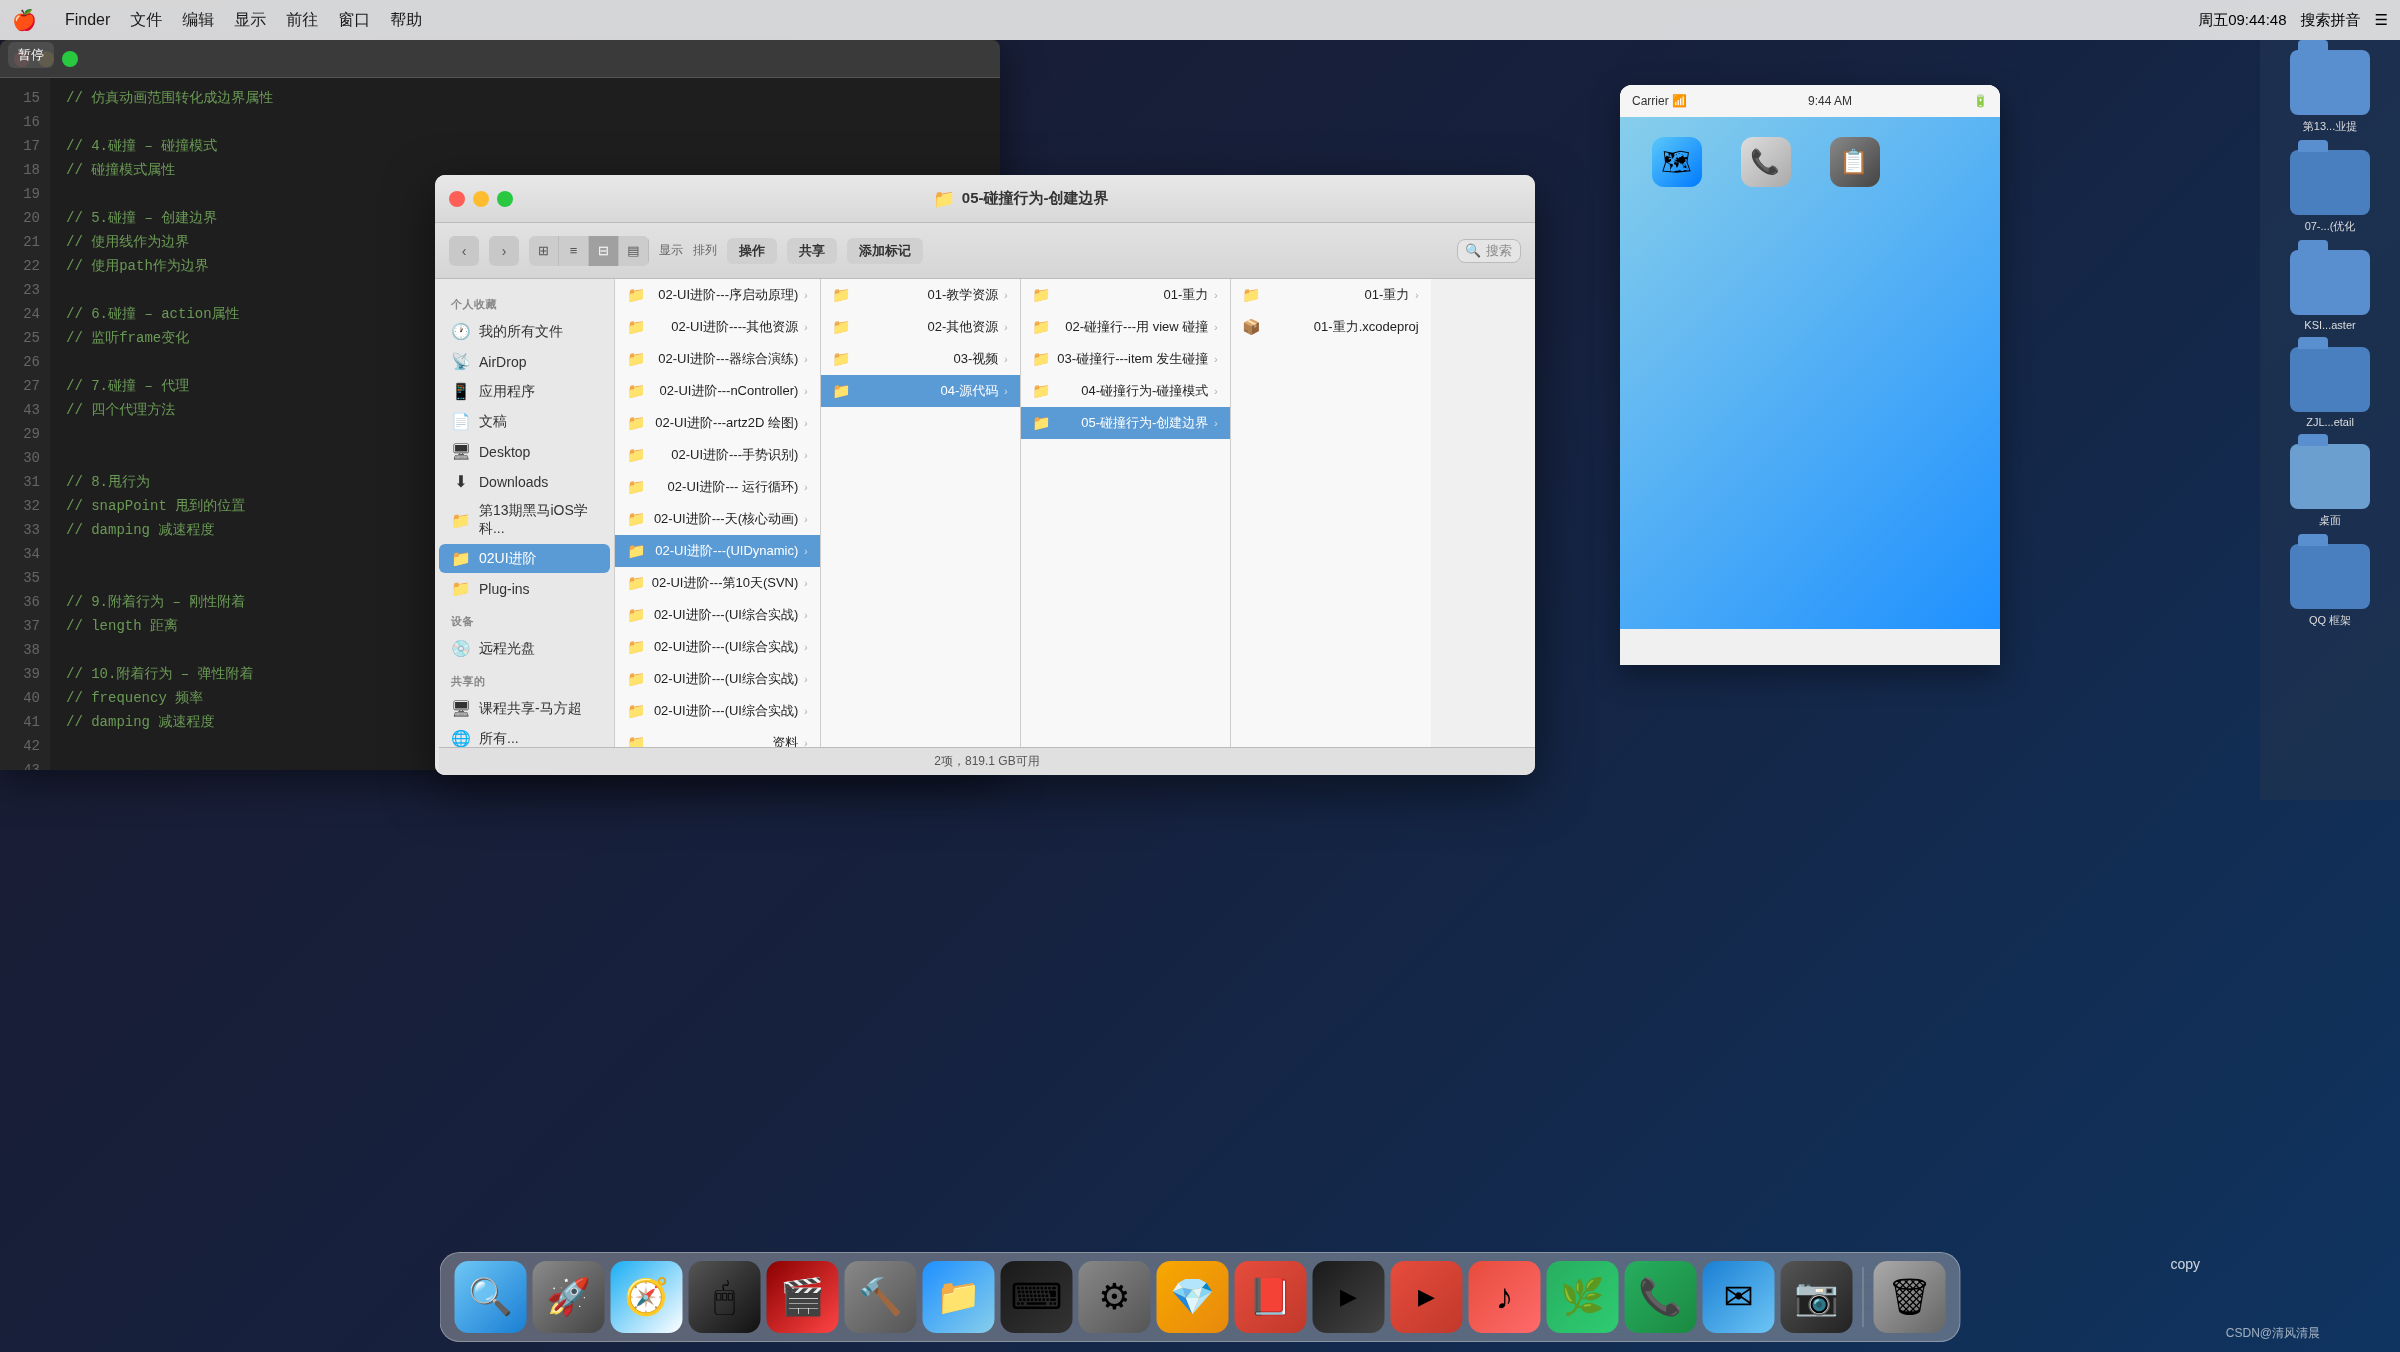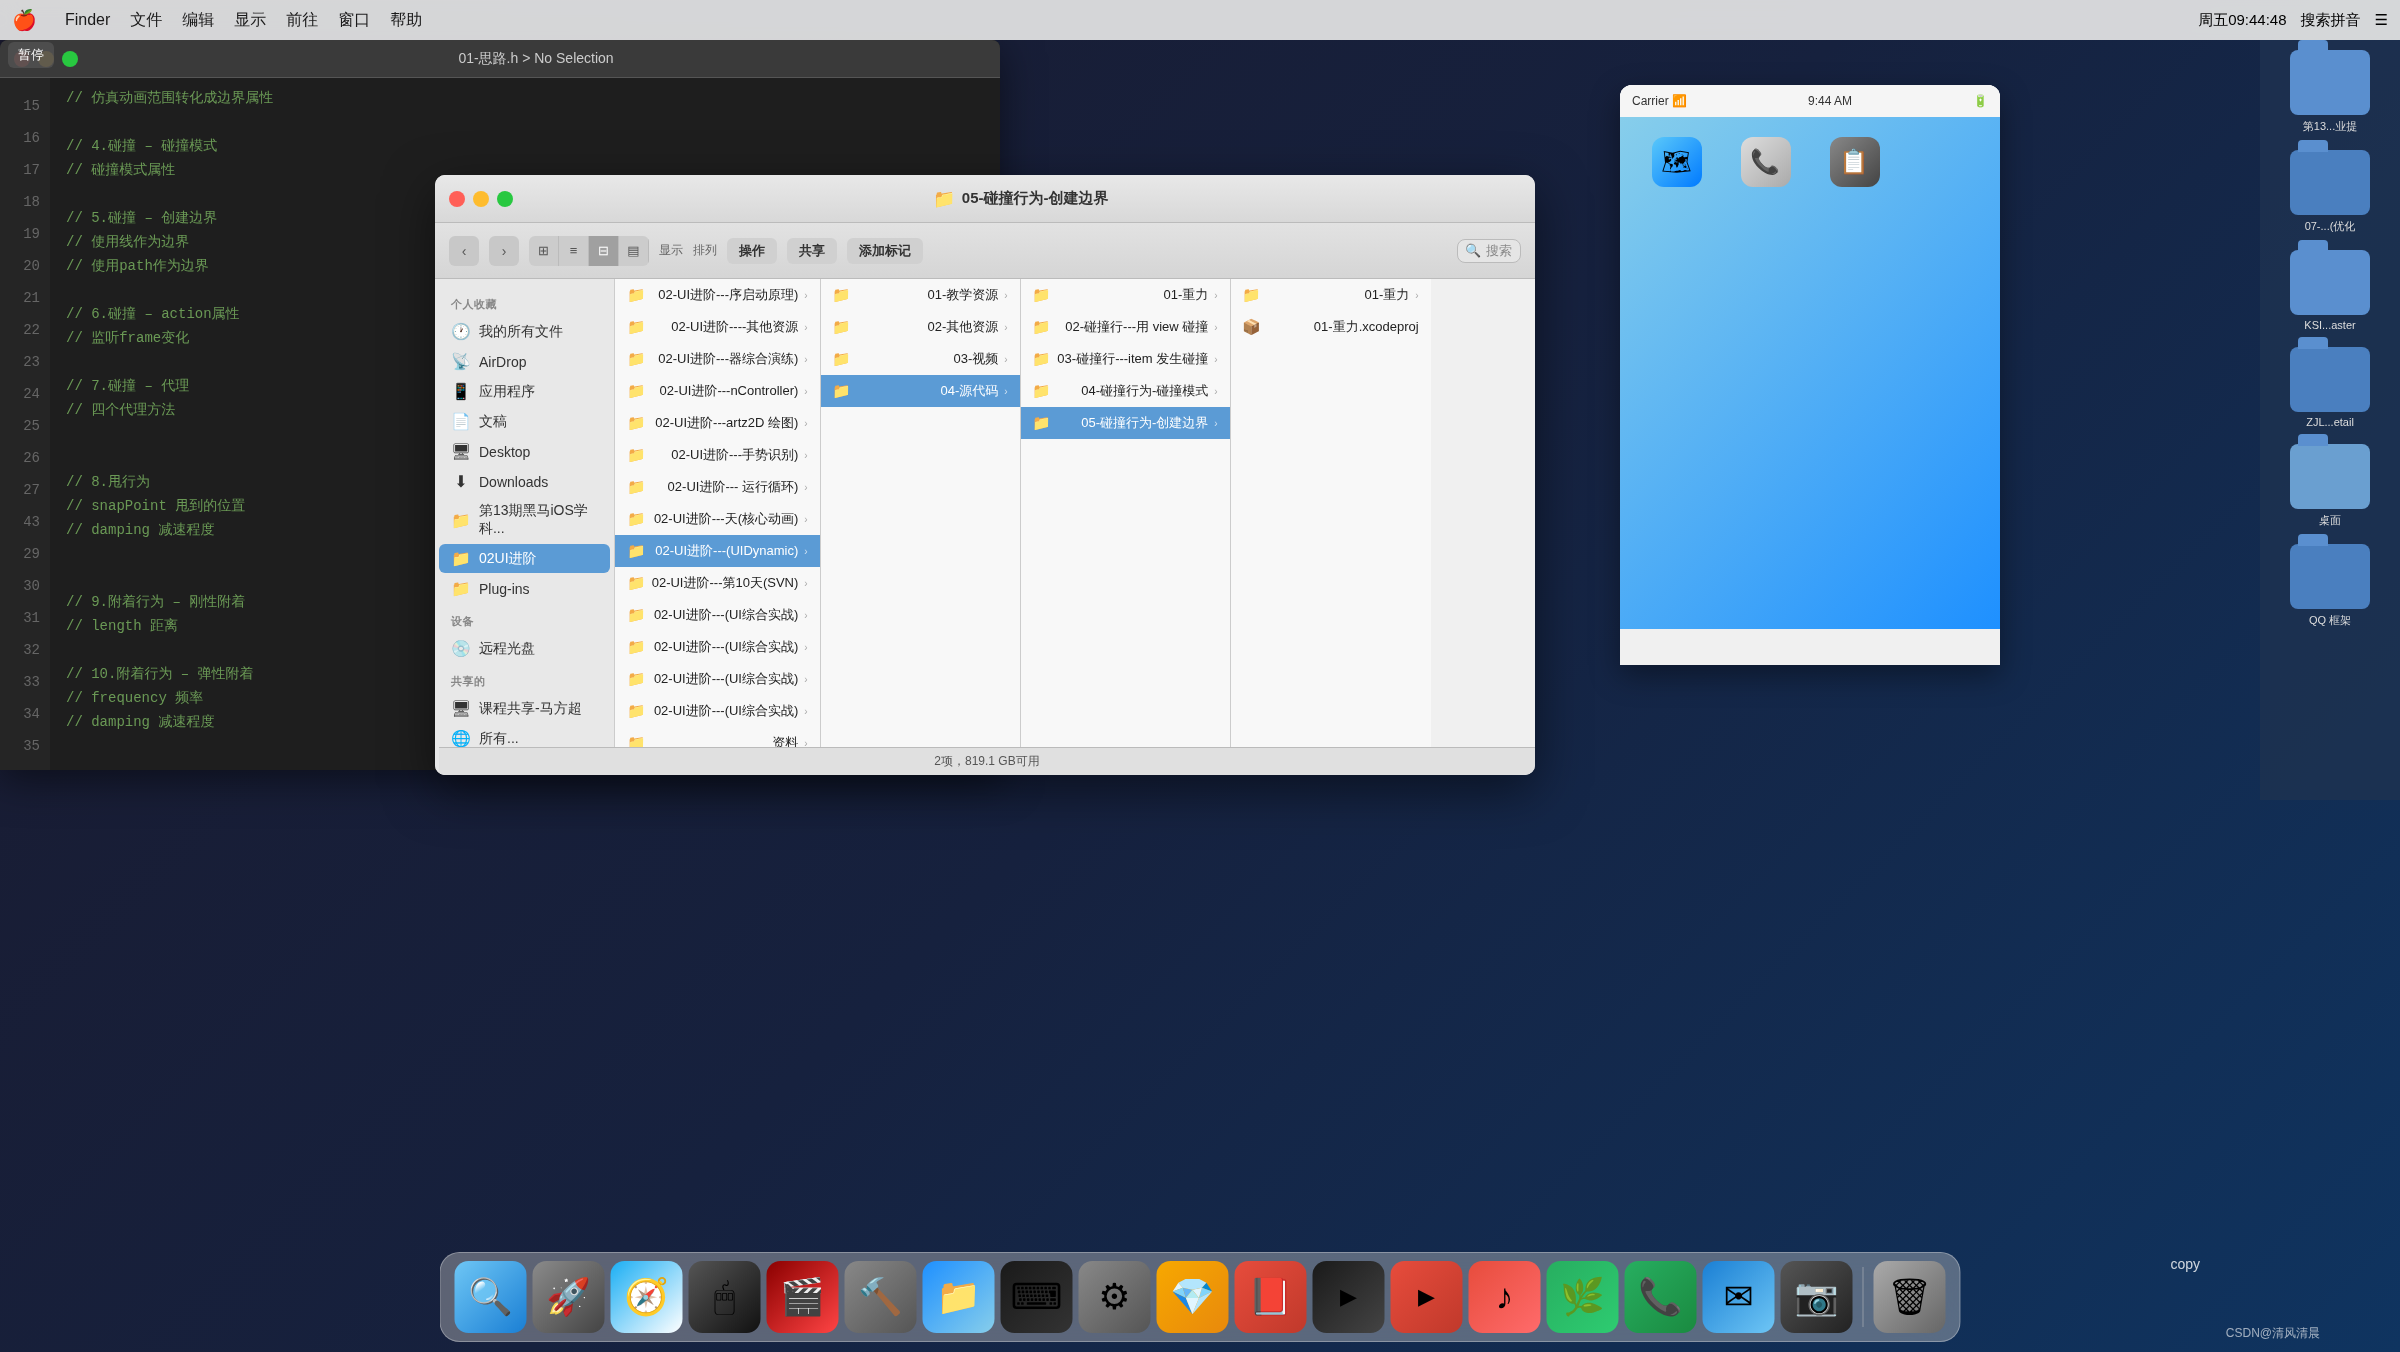--- a/index.html
+++ b/index.html
@@ -106,21 +106,20 @@
       padding: 8px 0;
       text-align: right;
     }
     .code-gutter-line {
       height: 24px;
       line-height: 24px;
       padding-right: 10px;
       color: #666;
       font-size: 14px;
       font-family: 'Courier New', monospace;
-      margin-top: 8px;
     }
     .code-lines {
       flex: 1;
       padding: 8px 16px;
       overflow: hidden;
       background: #1e1e1e;
     }
     .code-line {
       height: 24px;
       line-height: 24px;
@@ -534,23 +533,20 @@
   </div>
 </div>
 
 <div class="暂停-badge">暂停</div>
 
 <div class="code-window">
   <div class="code-titlebar">
     <span class="traffic-light tl-red"></span>
     <span class="traffic-light tl-yellow"></span>
     <span class="traffic-light tl-green"></span>
-    <span class="code-title-text">
-      <span>01-思路.h &gt; No Selection</span>
-    </span>
   </div>
   <div class="code-content">
     <div class="code-gutter">
       <div class="code-gutter-line">15</div>
       <div class="code-gutter-line">16</div>
       <div class="code-gutter-line">17</div>
       <div class="code-gutter-line">18</div>
       <div class="code-gutter-line">19</div>
       <div class="code-gutter-line">20</div>
       <div class="code-gutter-line">21</div>

